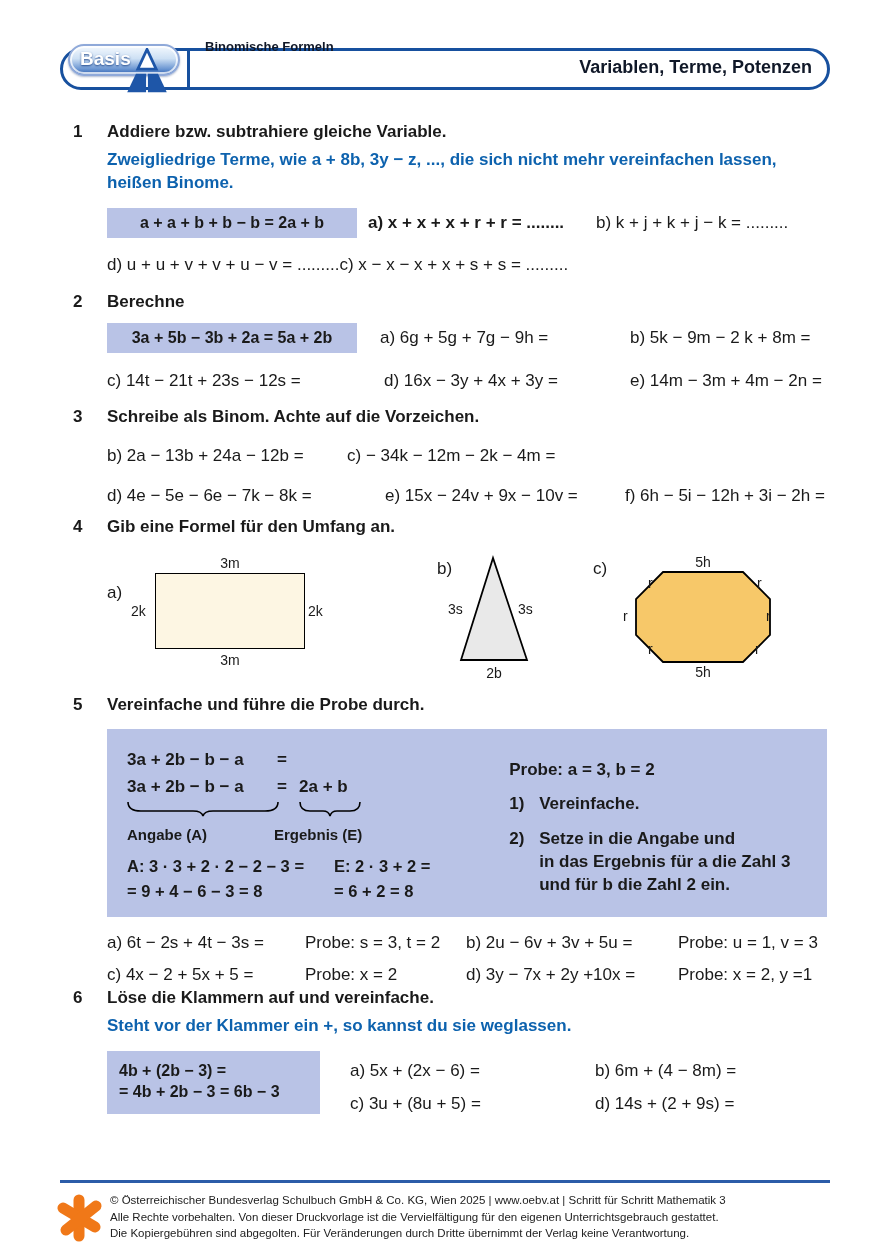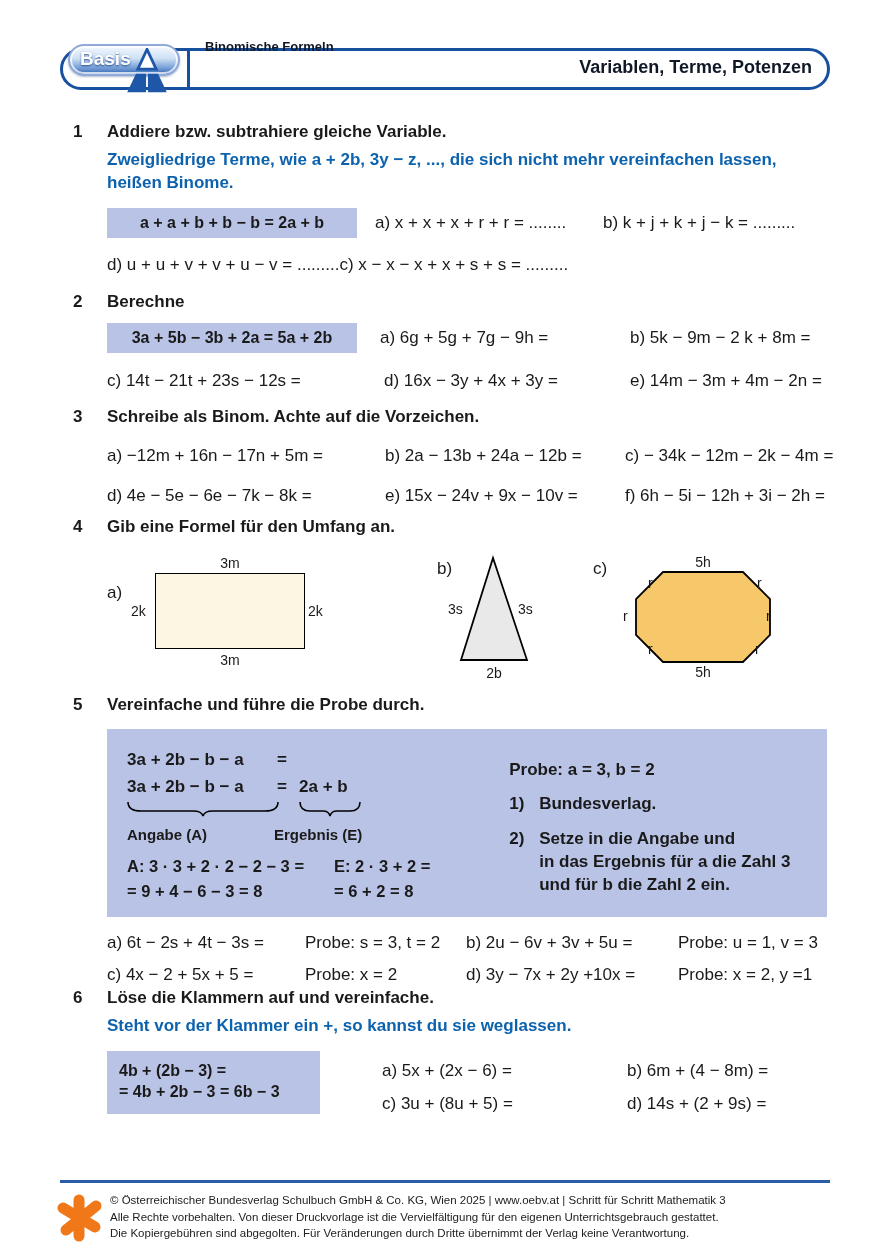--- a/index.html
+++ b/index.html
@@ -51,21 +51,21 @@
     color:var(--accent-blue);white-space:pre-line;width:730px;
   }
   .row{margin-left:107px;display:flex;align-items:center;}
   .cell{font-size:17px;white-space:nowrap;}
   .example-box{
     width:250px;height:30px;background:var(--box-blue);
     display:flex;align-items:center;justify-content:center;
     font-size:16px;font-weight:bold;white-space:nowrap;text-align:center;
   }
   
-  .ex1-a{margin-left:18px;width:228px;}
+  .ex1-a{margin-left:11px;width:228px;font-weight:bold;}
   .ex1-c{width:273px;}
   
   .ex2-a{margin-left:23px;width:250px;}
   .ex2-c{width:277px;}
   .ex2-d{width:246px;}
   
   .ex3-c1{width:278px;}
   .ex3-c2{width:240px;}
   
   .shapes{position:relative;height:150px;margin-top:14px;width:890px;}
@@ -95,21 +95,21 @@
   .step{display:flex;margin-top:12px;font-size:17px;line-height:23px;}
   .step-num{width:30px;flex:none;}
   .step-text{white-space:pre-line;}
   .ex5-rows{margin-left:107px;margin-top:16px;}
   .ex5-row{display:flex;font-size:17px;white-space:nowrap;margin-top:12px;}
   .ex5-row:first-child{margin-top:8px;}
   .ex5-t1{width:198px;}
   .ex5-p1{width:161px;}
   .ex5-t2{width:212px;}
   
-  .ex6-flex{margin-left:107px;margin-top:14px;display:flex;gap:32px;}
+  .ex6-flex{margin-left:107px;margin-top:14px;display:flex;}
   .ex6-box{
     width:213px;background:var(--box-blue);padding:9px 12px;
     font-size:16px;font-weight:bold;line-height:21px;white-space:nowrap;
   }
   .ex6-grid{
     margin-left:30px;margin-top:10px;display:grid;
     grid-template-columns:245px auto;row-gap:13px;align-content:start;
     font-size:17px;white-space:nowrap;
   }
   
@@ -133,21 +133,21 @@
         <polygon points="26,56 48,56 48,96 7,96" fill="#1e56a8"></polygon>
         <polygon points="52,56 74,56 93,96 52,96" fill="#1e56a8"></polygon>
       </svg>
     </span>
     <span class="badge-text">Basis</span>
   </div>
 
   <section class="exercise" style="top:122px">
     <span class="ex-num">1</span>
     <h2 class="ex-heading">Addiere bzw. subtrahiere gleiche Variable.</h2>
-    <p class="hint">Zweigliedrige Terme, wie a + 2b, 3y − z, ..., die sich nicht mehr vereinfachen lassen,
+    <p class="hint">Zweigliedrige Terme, wie a + 8b, 3y − z, ..., die sich nicht mehr vereinfachen lassen,
 heißen Binome.</p>
     <div class="row" style="margin-top:14px">
       <div class="example-box">a + a + b + b − b = 2a + b</div>
       <div class="cell ex1-a">a) x + x + x + r + r = ........</div>
       <div class="cell">b) k + j + k + j − k = .........</div>
     </div>
     <div class="row" style="margin-top:17px">
       <div class="cell">d) u + u + v + v + u − v = .........</div>
       <div class="cell ex1-c">c) x − x − x + x + s + s = .........</div>
     </div>
@@ -165,21 +165,20 @@
       <div class="cell ex2-c">c) 14t − 21t + 23s − 12s =</div>
       <div class="cell ex2-d">d) 16x − 3y + 4x + 3y =</div>
       <div class="cell">e) 14m − 3m + 4m − 2n =</div>
     </div>
   </section>
 
   <section class="exercise" style="top:407px">
     <span class="ex-num">3</span>
     <h2 class="ex-heading">Schreibe als Binom. Achte auf die Vorzeichen.</h2>
     <div class="row" style="margin-top:19px">
-      <div class="cell ex3-c1">a) −12m + 16n − 17n + 5m =</div>
       <div class="cell ex3-c2">b) 2a − 13b + 24a − 12b =</div>
       <div class="cell">c) − 34k − 12m − 2k − 4m =</div>
     </div>
     <div class="row" style="margin-top:20px">
       <div class="cell ex3-c1">d) 4e − 5e − 6e − 7k − 8k =</div>
       <div class="cell ex3-c2">e) 15x − 24v + 9x − 10v =</div>
       <div class="cell">f) 6h − 5i − 12h + 3i − 2h =</div>
     </div>
   </section>
 
@@ -249,21 +248,21 @@
           <span>A:  3 · 3 + 2 · 2 − 2 − 3 =</span>
           <span>E:  2 · 3 + 2 =</span>
           <span>=   9 + 4 − 6 − 3 = 8</span>
           <span>=   6 + 2 = 8</span>
         </div>
       </div>
       <div class="bb-right">
         <div class="probe-head">Probe: a = 3, b = 2</div>
         <div class="step">
           <span class="step-num">1)</span>
-          <span class="step-text">Bundesverlag.</span>
+          <span class="step-text">Vereinfache.</span>
         </div>
         <div class="step">
           <span class="step-num">2)</span>
           <span class="step-text">Setze in die Angabe und
 in das Ergebnis für a die Zahl 3
 und für b die Zahl 2 ein.</span>
         </div>
       </div>
     </div>
     <div class="ex5-rows">

